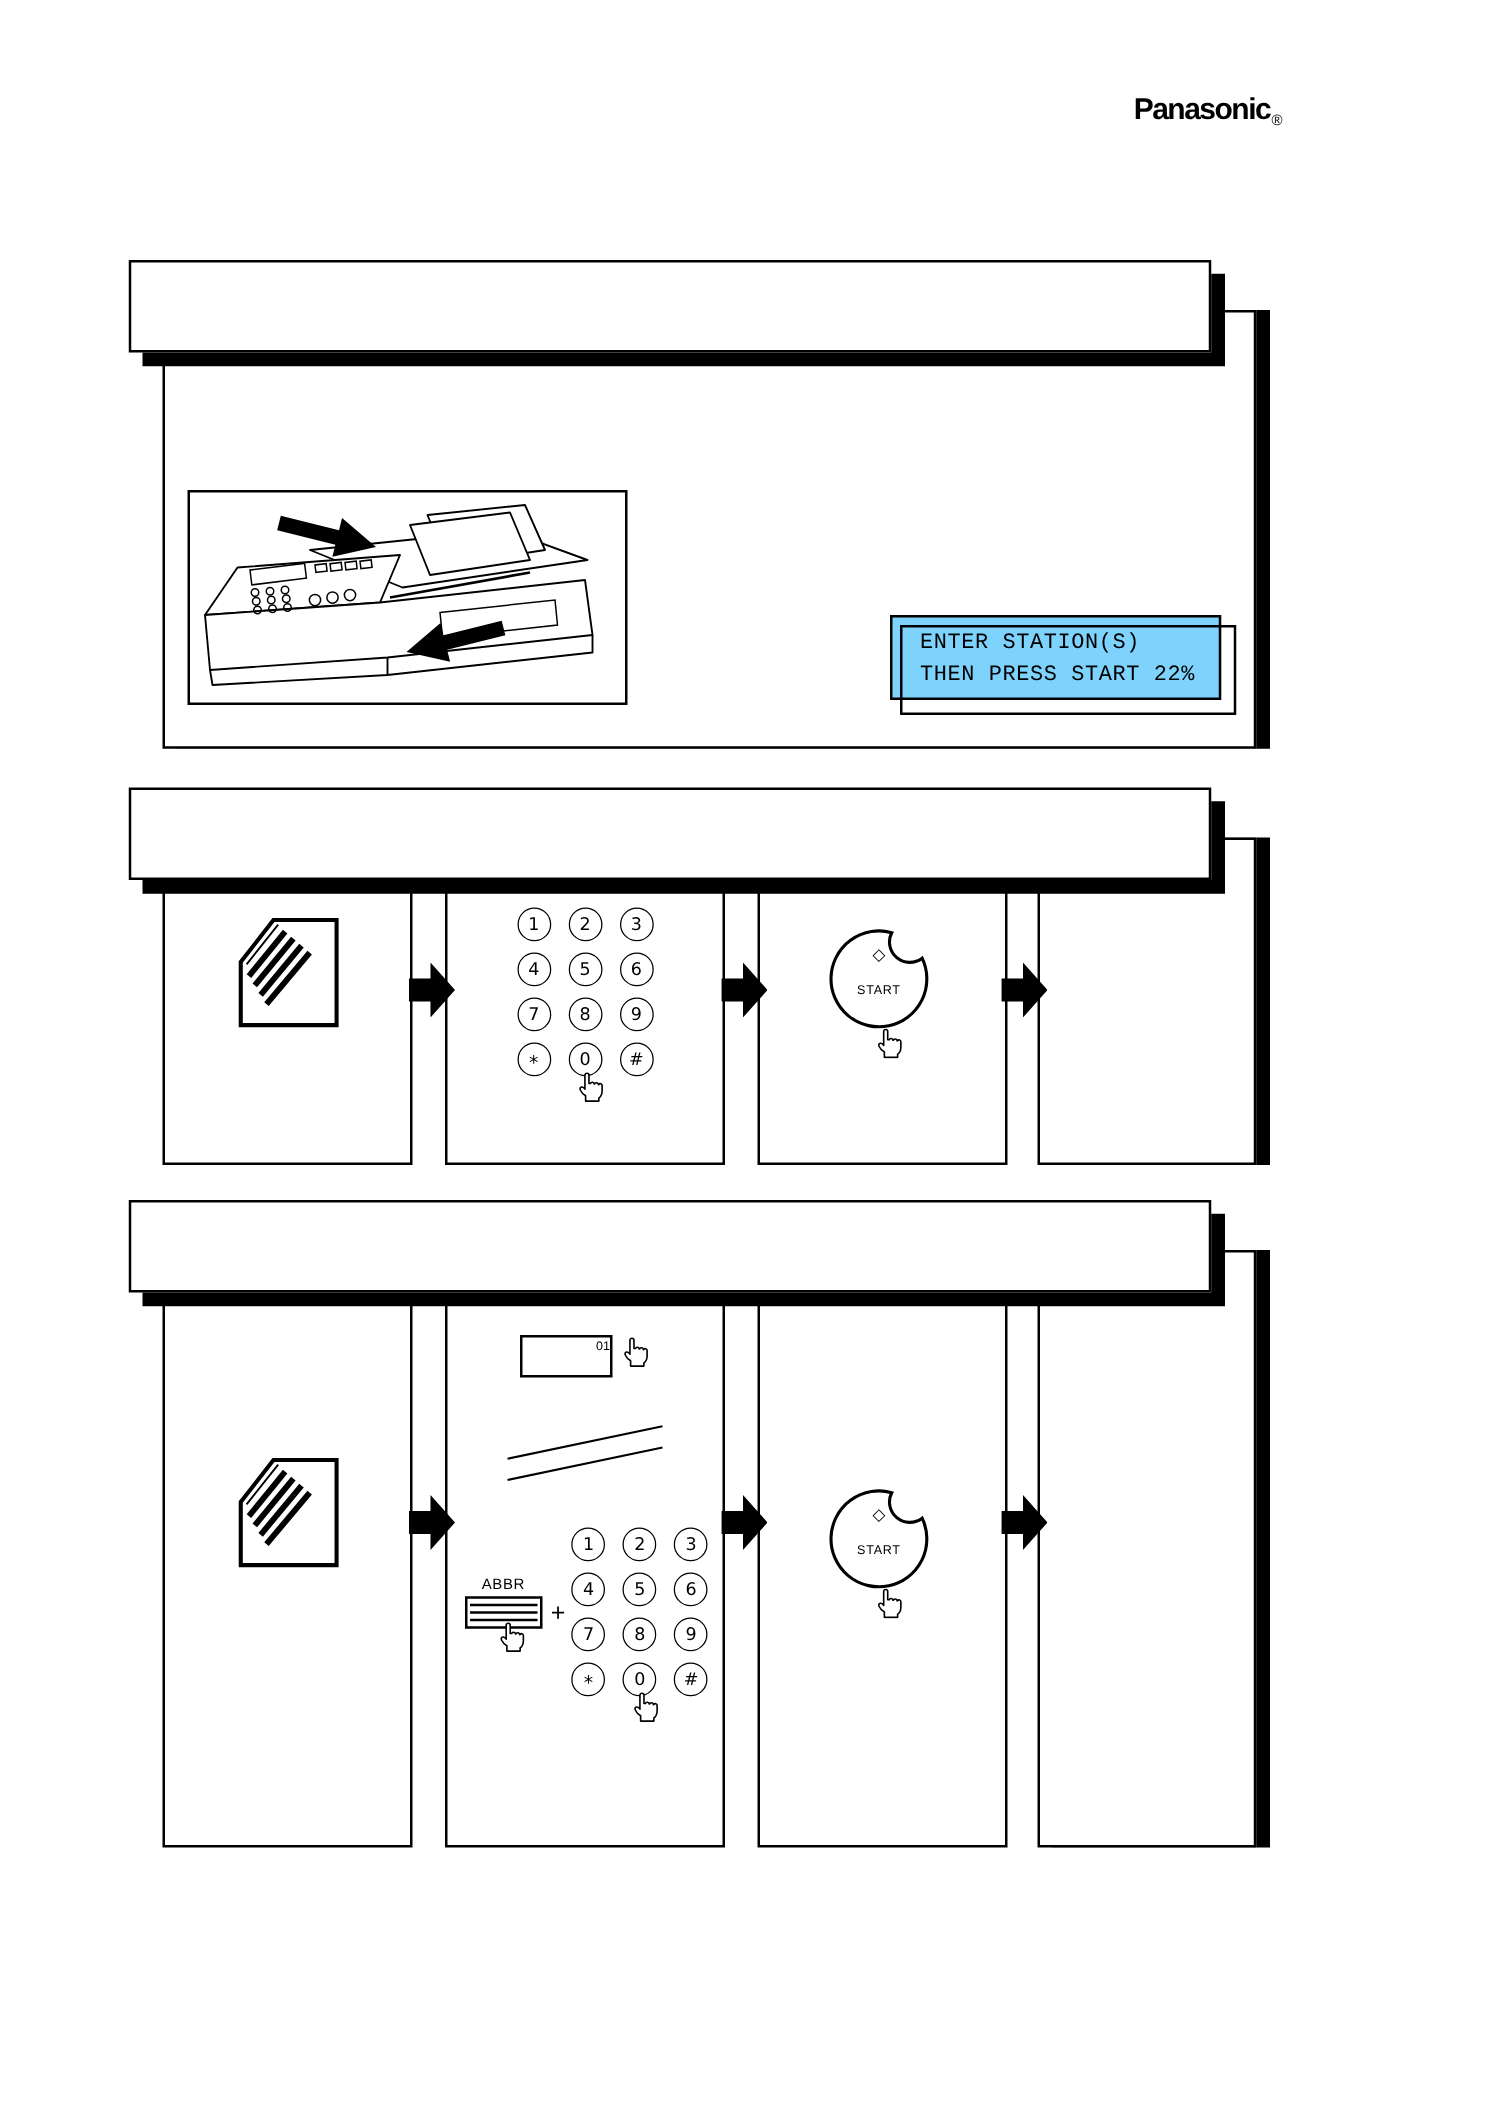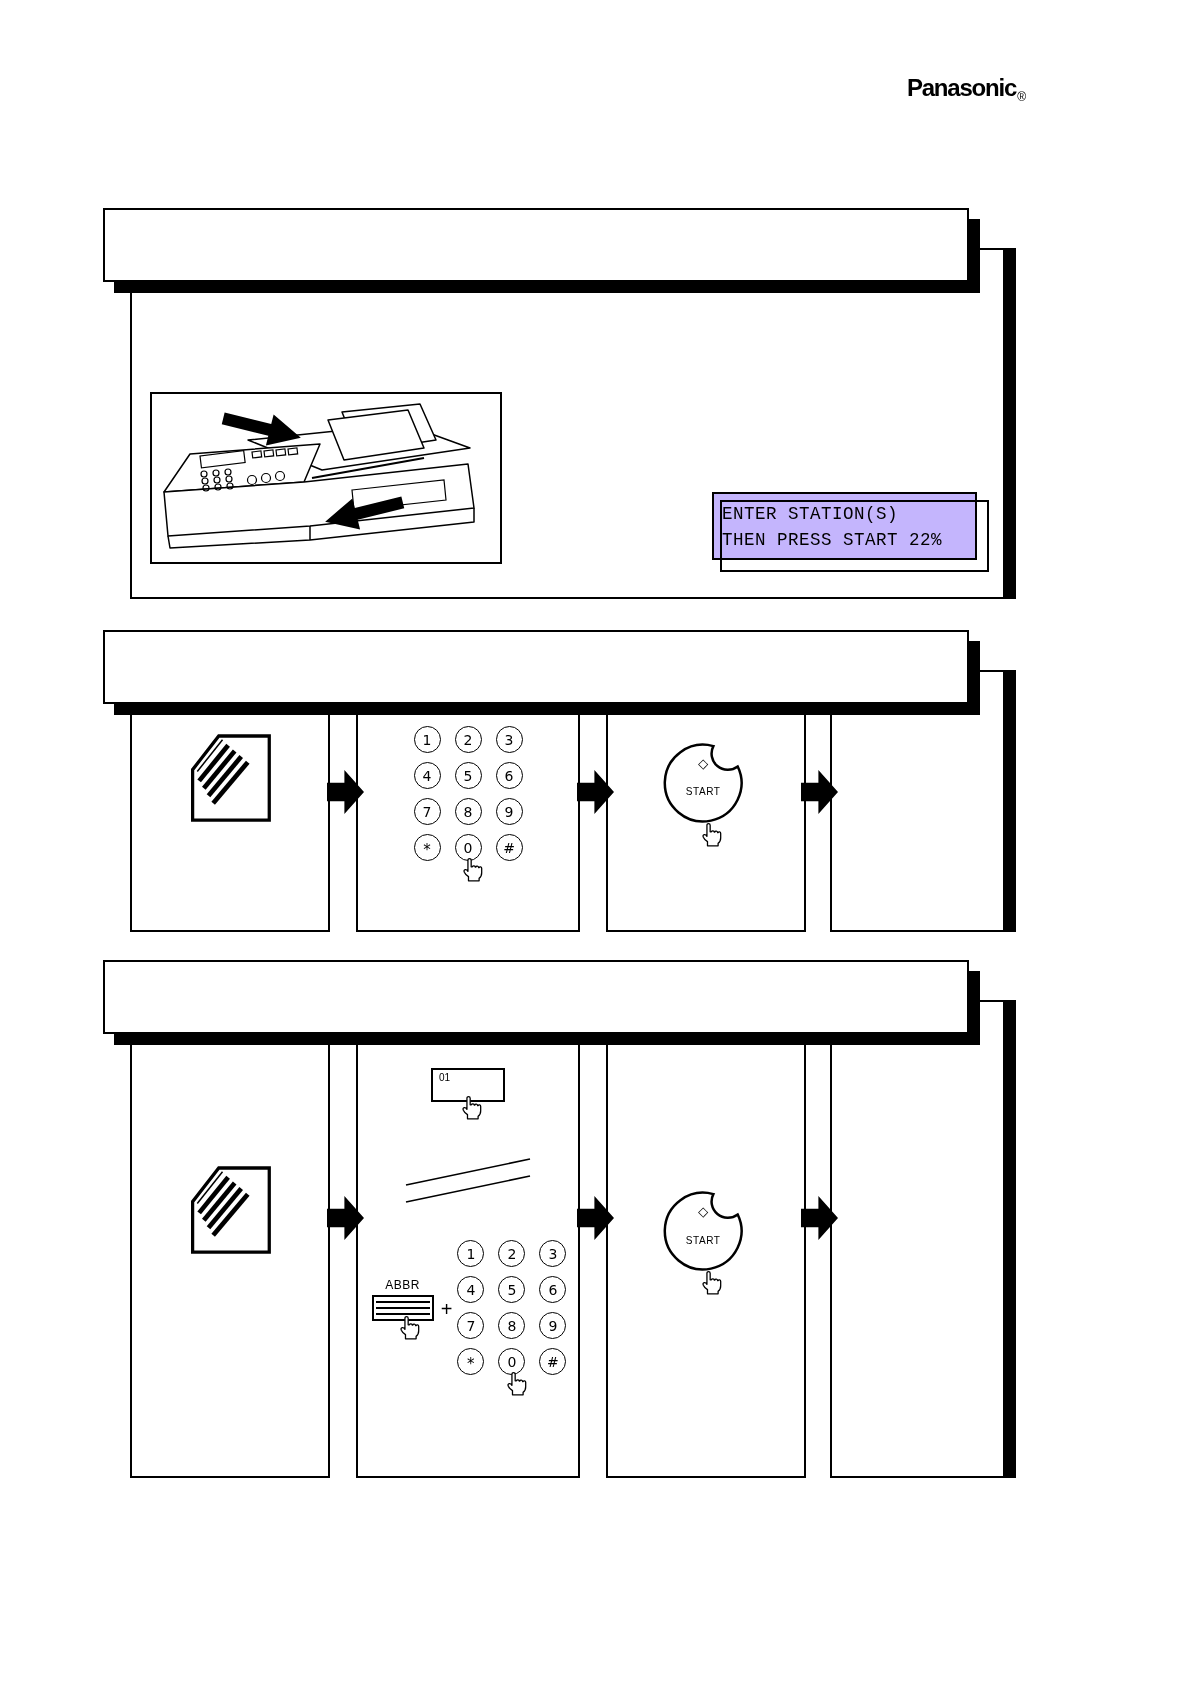--- a/index.html
+++ b/index.html
@@ -20,21 +20,21 @@
                 box-shadow: 11px 0 0 0 #000; z-index: 1; }
   .panel { position: absolute; background: #fff; border: 2.5px solid #000; z-index: 1; }
   .panel-shadow { box-shadow: 11px 0 0 0 #000; }
 
   
   .faxbox { position: absolute; left: 18px; top: 142px; width: 352px; height: 172px; border: 2px solid #000; background:#fff; }
   .fax-svg { width: 100%; height: 100%; display: block; }
 
   
   .lcd { position: absolute; left: 580px; top: 242px; width: 265px; height: 68px;
-         border: 2.5px solid #000; background: #c4b5fd; padding: 7px 0 0 8px; z-index: 1; }
+         border: 2.5px solid #000; background: #7dd3fc; padding: 7px 0 0 22px; z-index: 1; }
   .lcd::after { content: ""; position: absolute; left: 6px; top: 6px; width: 265px; height: 68px;
                 border: 2.5px solid #000; z-index: -1; }
   .lcd-line { font-family: "Liberation Mono", "DejaVu Sans Mono", monospace; font-size: 17.5px;
               line-height: 26px; letter-spacing: 0.5px; white-space: pre; }
 
   
   .arrow { position: absolute; width: 37px; height: 44px; background: #000; z-index: 4;
            clip-path: polygon(0 29%, 47% 29%, 47% 0, 100% 50%, 47% 100%, 47% 71%, 0 71%); }
 
   
@@ -53,21 +53,21 @@
   .keypad-hand { position: absolute; bottom: -21px; left: 50%; margin-left: -8px; }
 
   
   .start-block { display: flex; flex-direction: column; align-items: center; }
   .start-svg { width: 92px; height: 92px; }
   .start-hand { margin-top: -8px; margin-left: 10px; }
   .start-diamond { font-size: 14px; font-family: "DejaVu Sans", sans-serif; }
   .start-label { font-size: 10.5px; letter-spacing: 0.6px; font-family: "Liberation Sans", sans-serif; }
 
   
-  .onetouch-block { display: flex; flex-direction: column; align-items: center; }
+  .onetouch-block { display: flex; flex-direction: row; align-items: center; text-align: right; }
   .onetouch { width: 74px; height: 34px; border: 2px solid #000; background: #fff; }
   .onetouch-label { font-size: 10px; display: block; padding: 2px 0 0 6px; }
   .onetouch-hand { margin-top: -7px; margin-left: 6px; }
 
   
   .or-divider { width: 126px; height: 52px; margin-top: 32px; }
   .or-divider line { stroke: #000; stroke-width: 1.6; }
 
   
   .dial-row { display: flex; align-items: flex-start; margin-top: 36px; }

